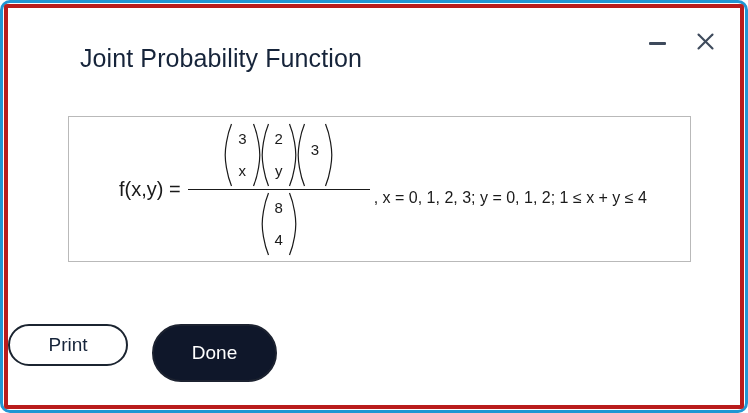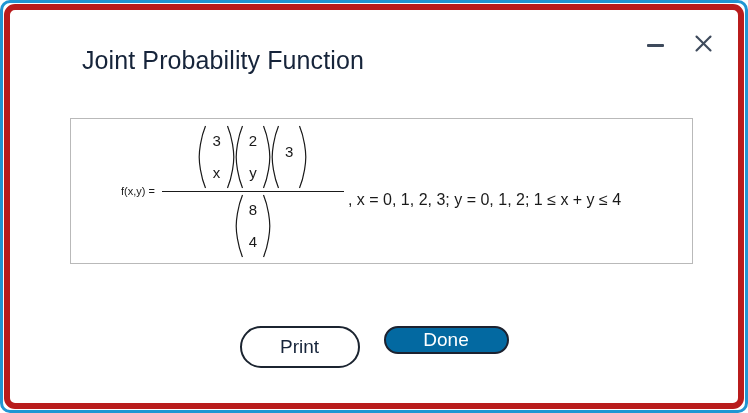--- a/index.html
+++ b/index.html
@@ -24,22 +24,22 @@
     box-sizing: border-box;
     background: #ffffff;
     border: 3px solid #2196d3;
     border-radius: 10px;
   }
   .window-inner {
     position: absolute;
     left: 1px; top: 1px; right: 1px; bottom: 1px;
     box-sizing: border-box;
     background: #ffffff;
-    border: 6px solid #b91c1c;
-    border-radius: 11px;
+    border: 4px solid #b91c1c;
+    border-radius: 3px;
     overflow: hidden;
   }
 
   
   .titlebar {
     position: absolute;
     left: 0; top: 0;
     width: 100%;
     height: 78px;
   }
@@ -95,21 +95,21 @@
     left: 50px;
     top: 0;
     height: 100%;
     display: flex;
     align-items: center;
     white-space: nowrap;
     color: #1a1a1a;
     font-size: 15.5px;
   }
   .lhs {
-    font-size: 11px;
+    font-size: 20px;
     margin-right: 7px;
     color: #1a1a1a;
   }
 
   
   .fraction {
     display: inline-flex;
     flex-direction: column;
     align-items: center;
     justify-content: center;
@@ -168,21 +168,21 @@
     padding-bottom: 54px;
   }
 
   
   .button-bar {
     position: absolute;
     left: 0;
     top: 316px;
     width: 100%;
     display: flex;
-    justify-content: center;
+    justify-content: flex-start;
     gap: 24px;
   }
   .btn {
     font-family: "Liberation Sans", sans-serif;
     font-size: 19px;
     border-radius: 999px;
     cursor: pointer;
     box-sizing: border-box;
     display: flex;
     align-items: center;
@@ -191,22 +191,22 @@
   }
   .btn-secondary {
     width: 120px;
     height: 42px;
     background: #ffffff;
     color: #16243a;
     border: 2px solid #1b2430;
   }
   .btn-primary {
     width: 125px;
-    height: 28px;
-    background: #0369a1;
+    height: 58px;
+    background: #0f172a;
     color: #ffffff;
     border: 2px solid #1c2230;
   }
 </style>
 </head>
 <body>
 
 <div class="app-window">
   <div class="window-inner">
 

